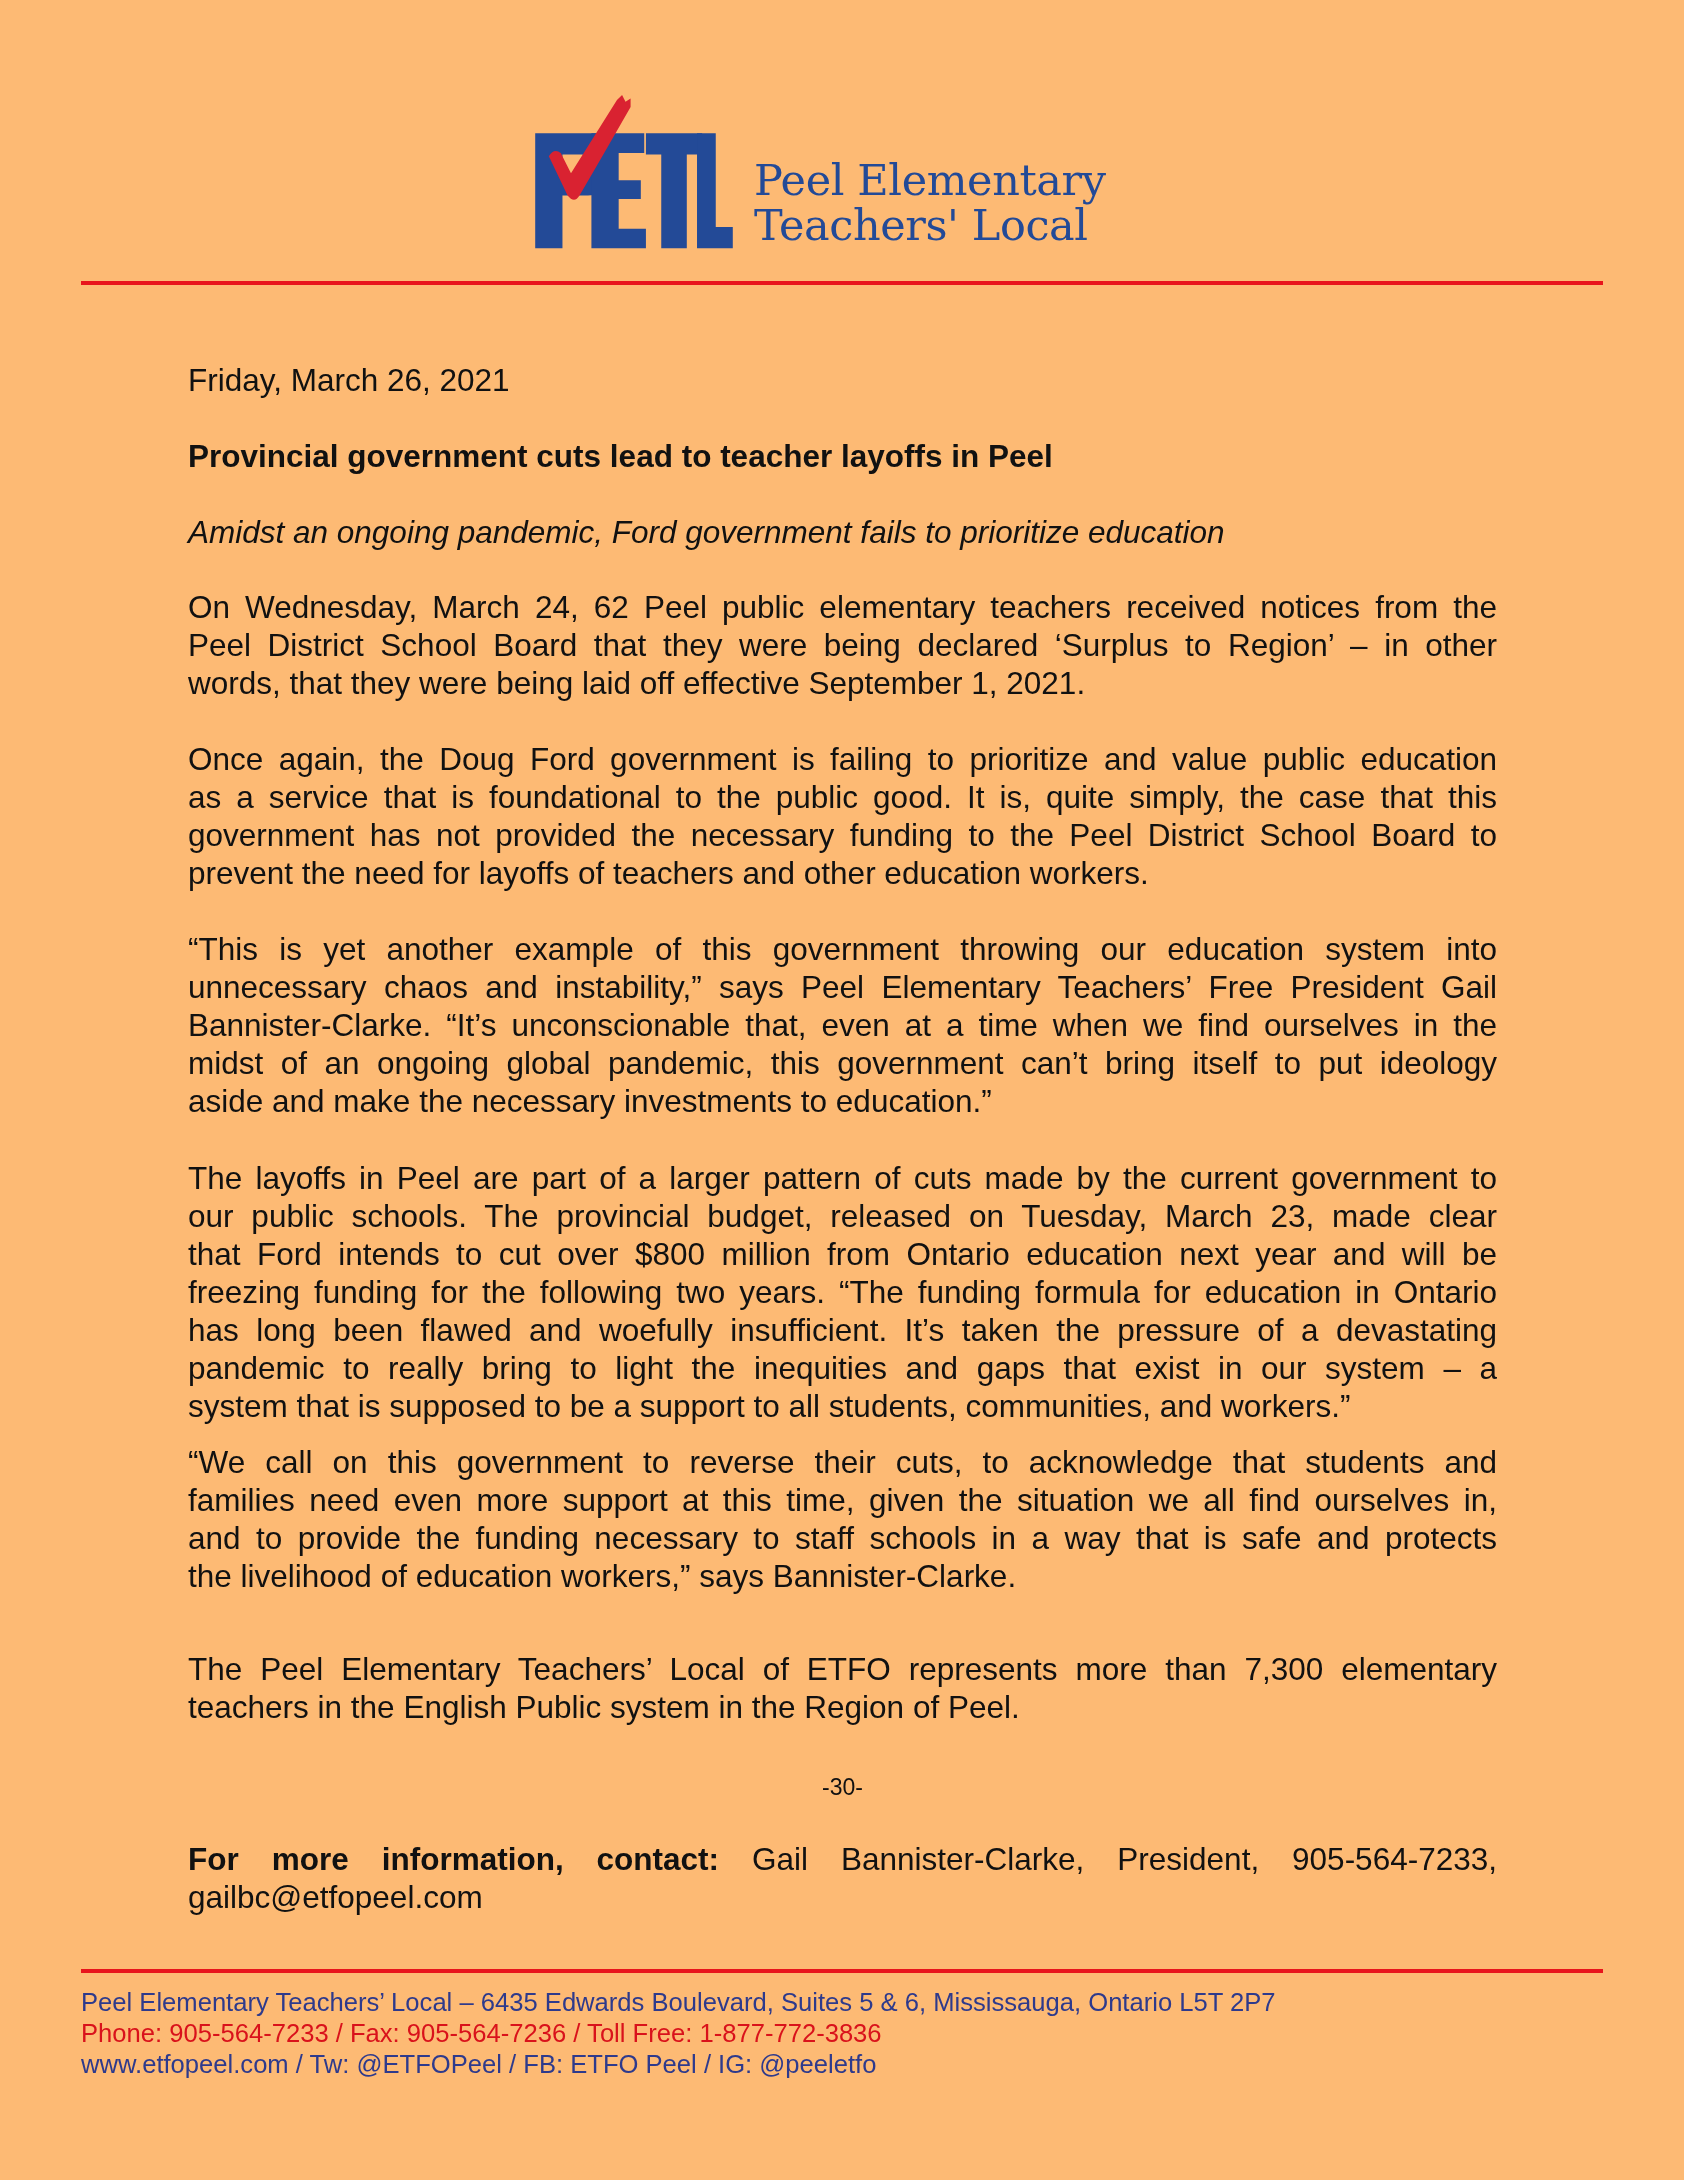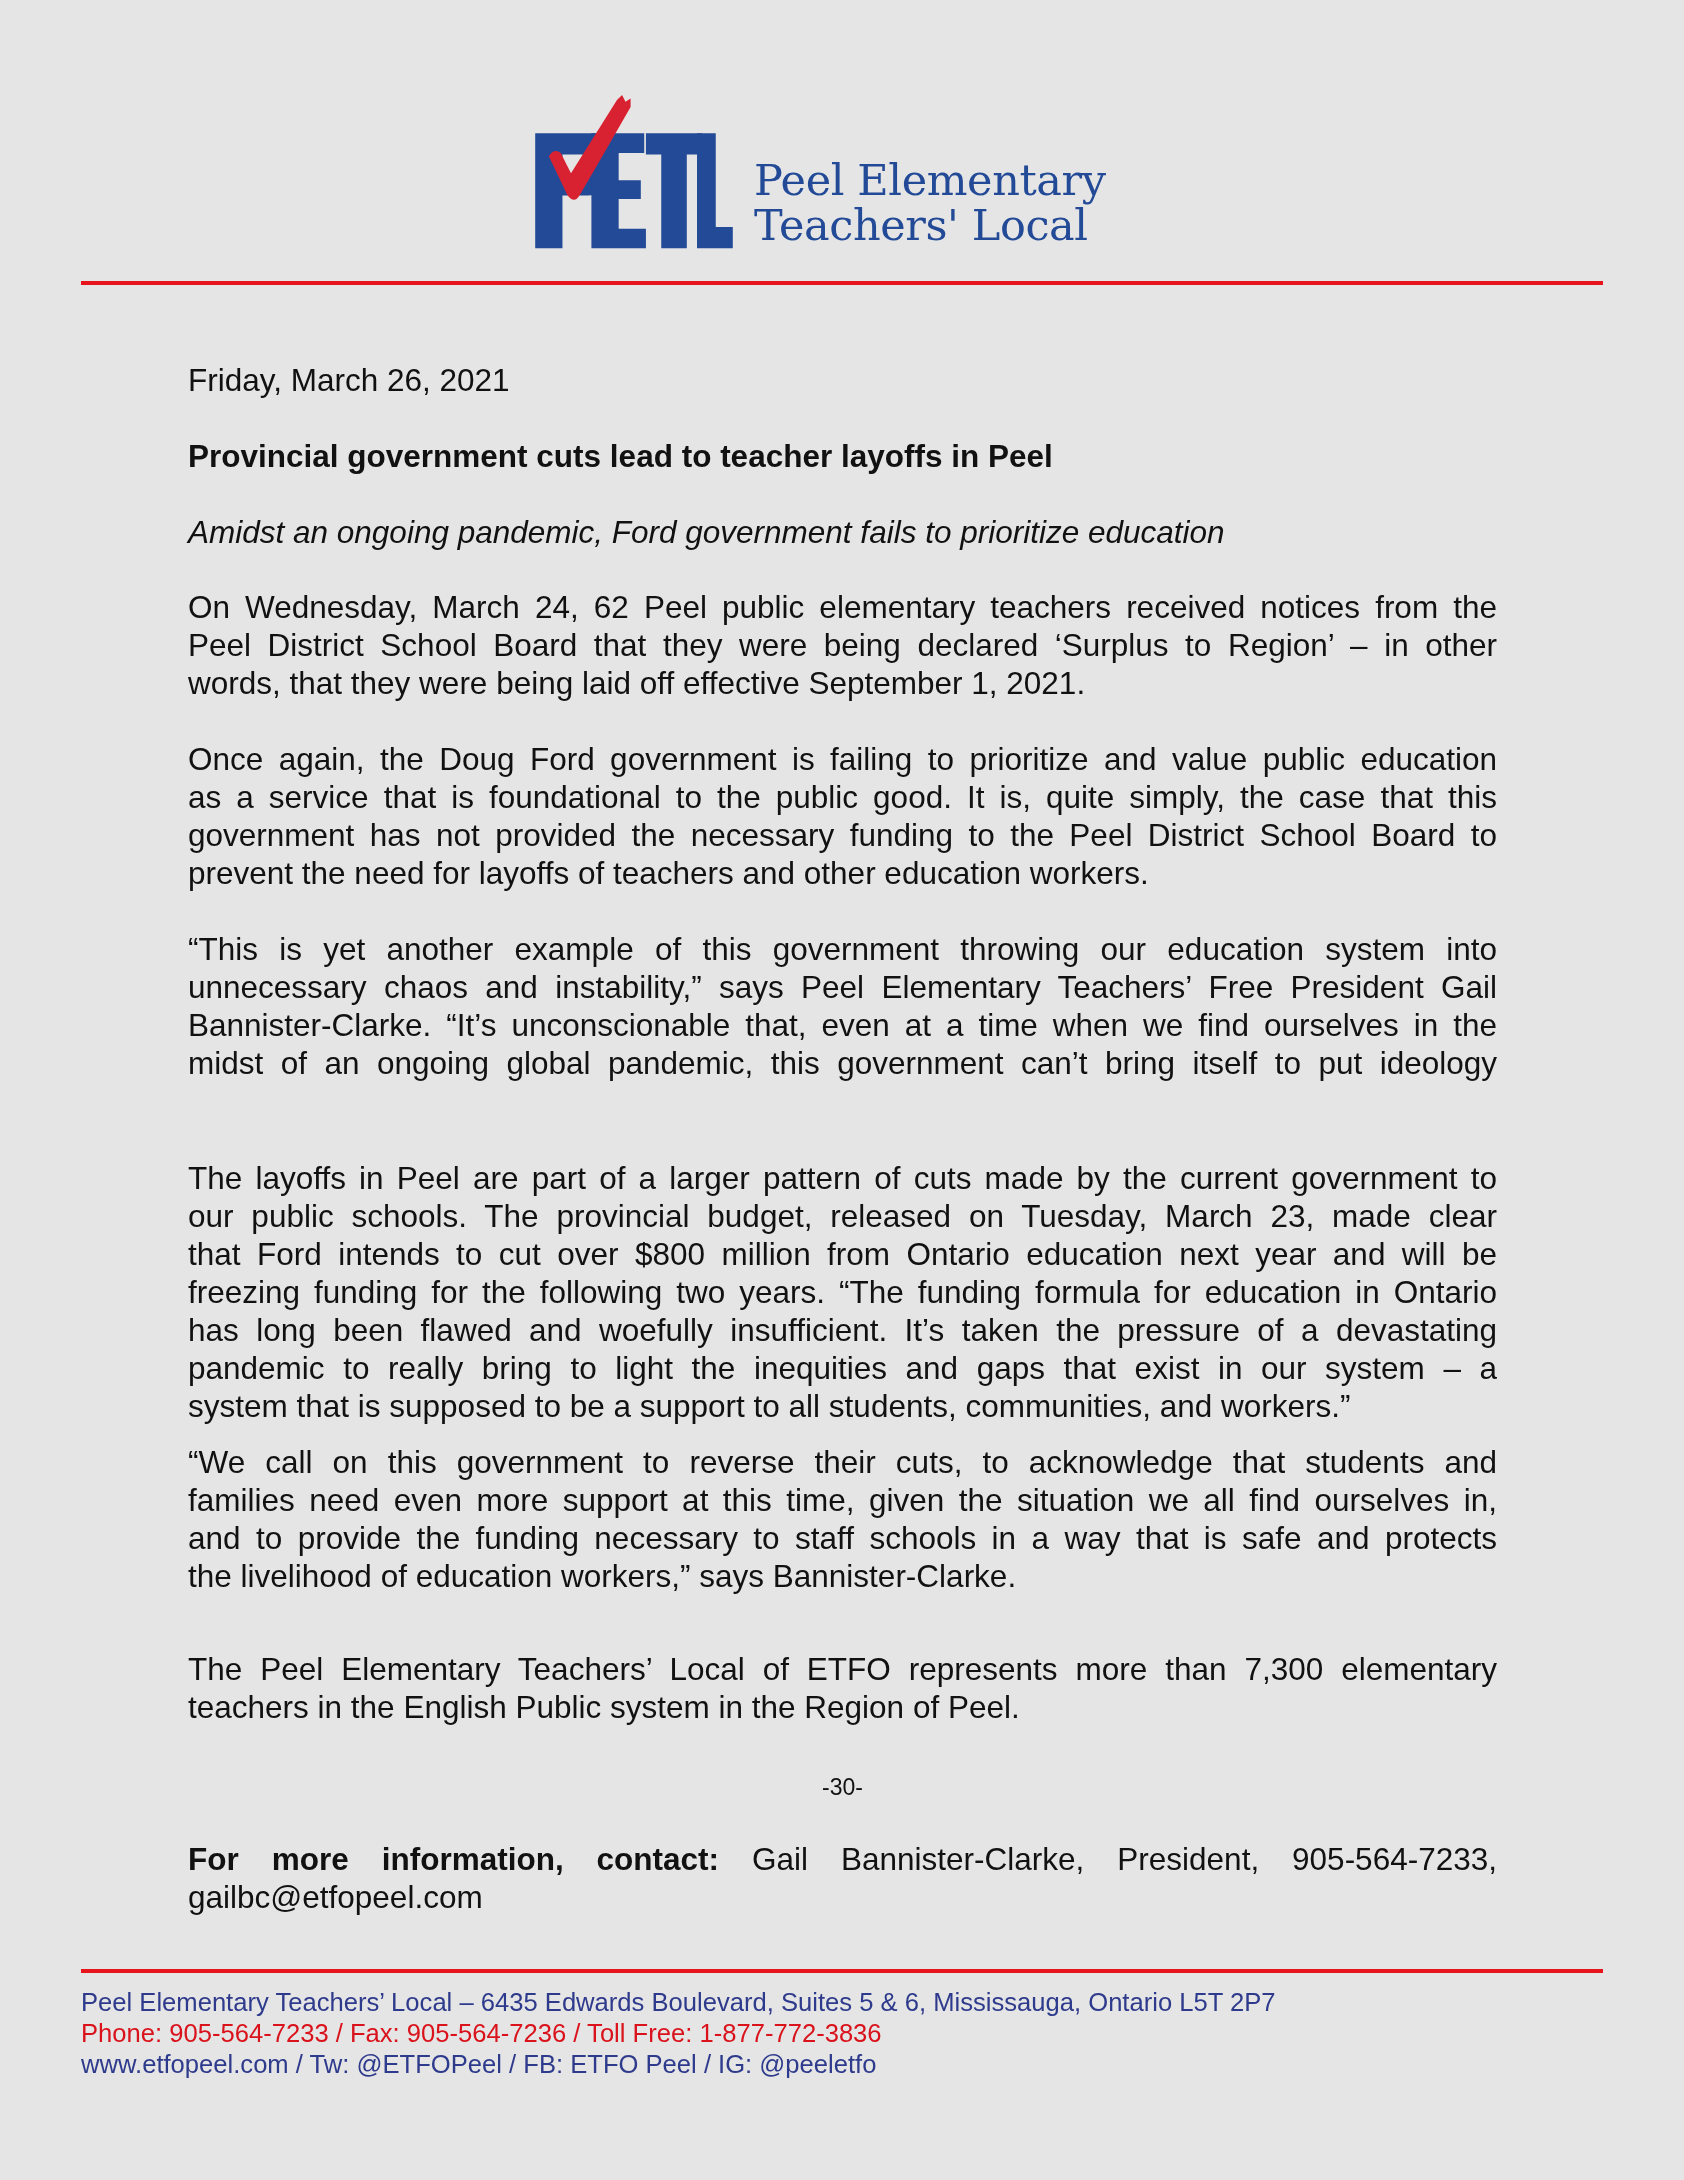--- a/index.html
+++ b/index.html
@@ -1,17 +1,17 @@
 <!DOCTYPE html>
 <html style="font-size:13.6px"><head>
 <meta charset="utf-8">
 <style>
   html, body { margin: 0; padding: 0; background: #ffffff; }
   body { width: 1685px; height: 2181px; position: relative; overflow: hidden; }
-  .page { position: absolute; left: 0; top: 0; width: 1685px; height: 2181px; background: #e5e5e5; }
+  .page { position: absolute; left: 0; top: 0; width: 1685px; height: 2181px; background: #fdba74; }
 
   
   .logo { position: absolute; left: 535px; top: 95px; width: 622px; height: 158px; }
   .logo-mark { position: absolute; left: 0; top: 0; width: 198px; height: 155px; }
   .wordmark { position: absolute; left: 219px; top: 63px; font-family: "DejaVu Serif", "Liberation Serif", serif;
     color: #234a97; font-size: 43px; line-height: 45px; letter-spacing: -0.4px; white-space: nowrap; }
   .wordmark div { display: block; }
 
   .rule { position: absolute; left: 81px; width: 1522px; height: 4.3px; background: #e8141c; }
   .rule.top { top: 281px; }
@@ -91,20 +91,21 @@
     <span class="line j">as a service that is foundational to the public good. It is, quite simply, the case that this</span>
     <span class="line j">government has not provided the necessary funding to the Peel District School Board to</span>
     <span class="line">prevent the need for layoffs of teachers and other education workers.</span>
   </div>
 
   <div class="body-text p3">
     <span class="line j">“This is yet another example of this government throwing our education system into</span>
     <span class="line j">unnecessary chaos and instability,” says Peel Elementary Teachers’ Free President Gail</span>
     <span class="line j">Bannister-Clarke. “It’s unconscionable that, even at a time when we find ourselves in the</span>
     <span class="line j">midst of an ongoing global pandemic, this government can’t bring itself to put ideology</span>
+    <span class="line">aside and make the necessary investments to education.”</span>
   </div>
 
   <div class="body-text p4">
     <span class="line j">The layoffs in Peel are part of a larger pattern of cuts made by the current government to</span>
     <span class="line j">our public schools. The provincial budget, released on Tuesday, March 23, made clear</span>
     <span class="line j">that Ford intends to cut over $800 million from Ontario education next year and will be</span>
     <span class="line j">freezing funding for the following two years. “The funding formula for education in Ontario</span>
     <span class="line j">has long been flawed and woefully insufficient. It’s taken the pressure of a devastating</span>
     <span class="line j">pandemic to really bring to light the inequities and gaps that exist in our system – a</span>
     <span class="line">system that is supposed to be a support to all students, communities, and workers.”</span>

